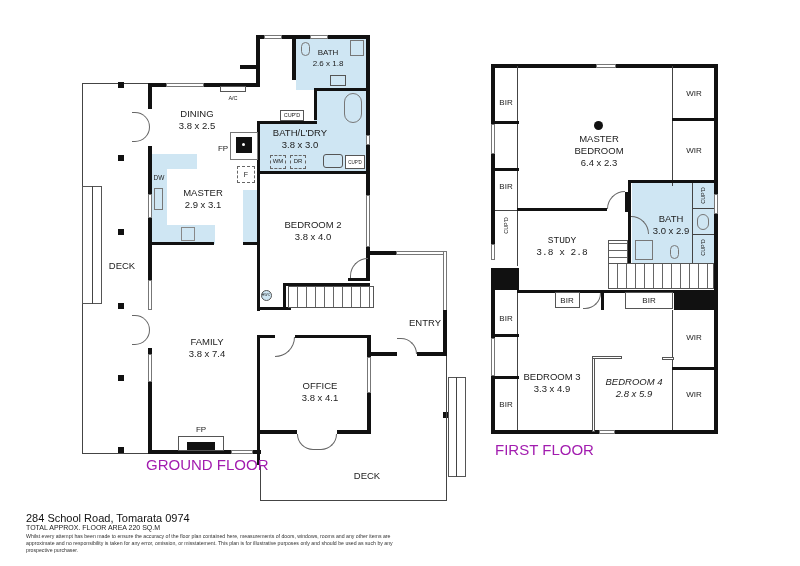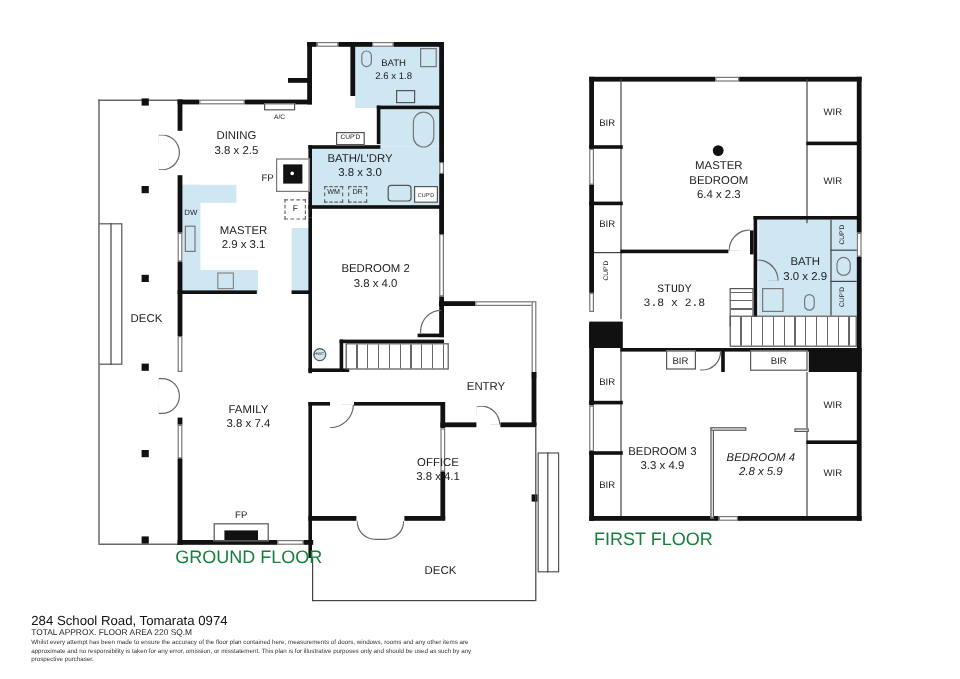--- a/index.html
+++ b/index.html
@@ -10,21 +10,21 @@
   .wet{position:absolute;background:#cfe6f3;}
   .win{position:absolute;background:#fff;border:1px solid #777;box-sizing:border-box;}
   .lbl{position:absolute;text-align:center;font-size:9.5px;line-height:12px;color:#222;white-space:nowrap;transform:translateX(-50%);}
   .sm{font-size:7px;line-height:9px;}
   .tiny{font-size:5.5px;line-height:7px;}
   .box{position:absolute;border:1px solid #555;background:#fff;box-sizing:border-box;}
   .dash{position:absolute;border:1px dashed #666;box-sizing:border-box;}
   .post{position:absolute;width:6px;height:6px;background:#111;}
   .door{position:absolute;border:1px solid #666;box-sizing:border-box;}
   .stairs{position:absolute;box-sizing:border-box;border:1px solid #555;background:repeating-linear-gradient(90deg,#fff 0,#fff 8px,#666 8px,#666 9px);}
-  .floor-title{position:absolute;font-size:15px;color:#15803d;}
+  .floor-title{position:absolute;font-size:15px;color:#a21caf;}
   .footer-title{position:absolute;left:26px;top:512px;font-size:11px;color:#111;}
   .footer-sub{position:absolute;left:26px;top:524px;font-size:7px;color:#222;}
   .footer-disc{position:absolute;left:26px;top:533px;font-size:5.2px;line-height:7px;color:#333;width:380px;}
 </style>
 </head>
 <body>
 
 <div>
 
   <div class="wet" style="left:296px;top:38px;width:70px;height:52px;"></div>
@@ -165,26 +165,26 @@
   </div>
   <div class="lbl" style="left:203px;top:187px;">
     <div>MASTER</div>
     <div>2.9 x 3.1</div>
   </div>
   <div class="lbl" style="left:313px;top:219px;">
     <div>BEDROOM 2</div>
     <div>3.8 x 4.0</div>
   </div>
   <div class="lbl" style="left:122px;top:260px;">DECK</div>
-  <div class="lbl" style="left:405px;top:317px;">ENTRY</div>
+  <div class="lbl" style="left:425px;top:317px;">ENTRY</div>
   <div class="lbl" style="left:207px;top:336px;">
     <div>FAMILY</div>
     <div>3.8 x 7.4</div>
   </div>
-  <div class="lbl" style="left:320px;top:380px;margin-left:45px;">
+  <div class="lbl" style="left:320px;top:380px;">
     <div>OFFICE</div>
     <div>3.8 x 4.1</div>
   </div>
   <div class="lbl" style="left:367px;top:470px;">DECK</div>
 
   <div class="floor-title" style="left:146px;top:456px;">GROUND FLOOR</div>
 </div>
 
 <div>
   <div class="wet" style="left:632px;top:183px;width:82px;height:80px;"></div>

